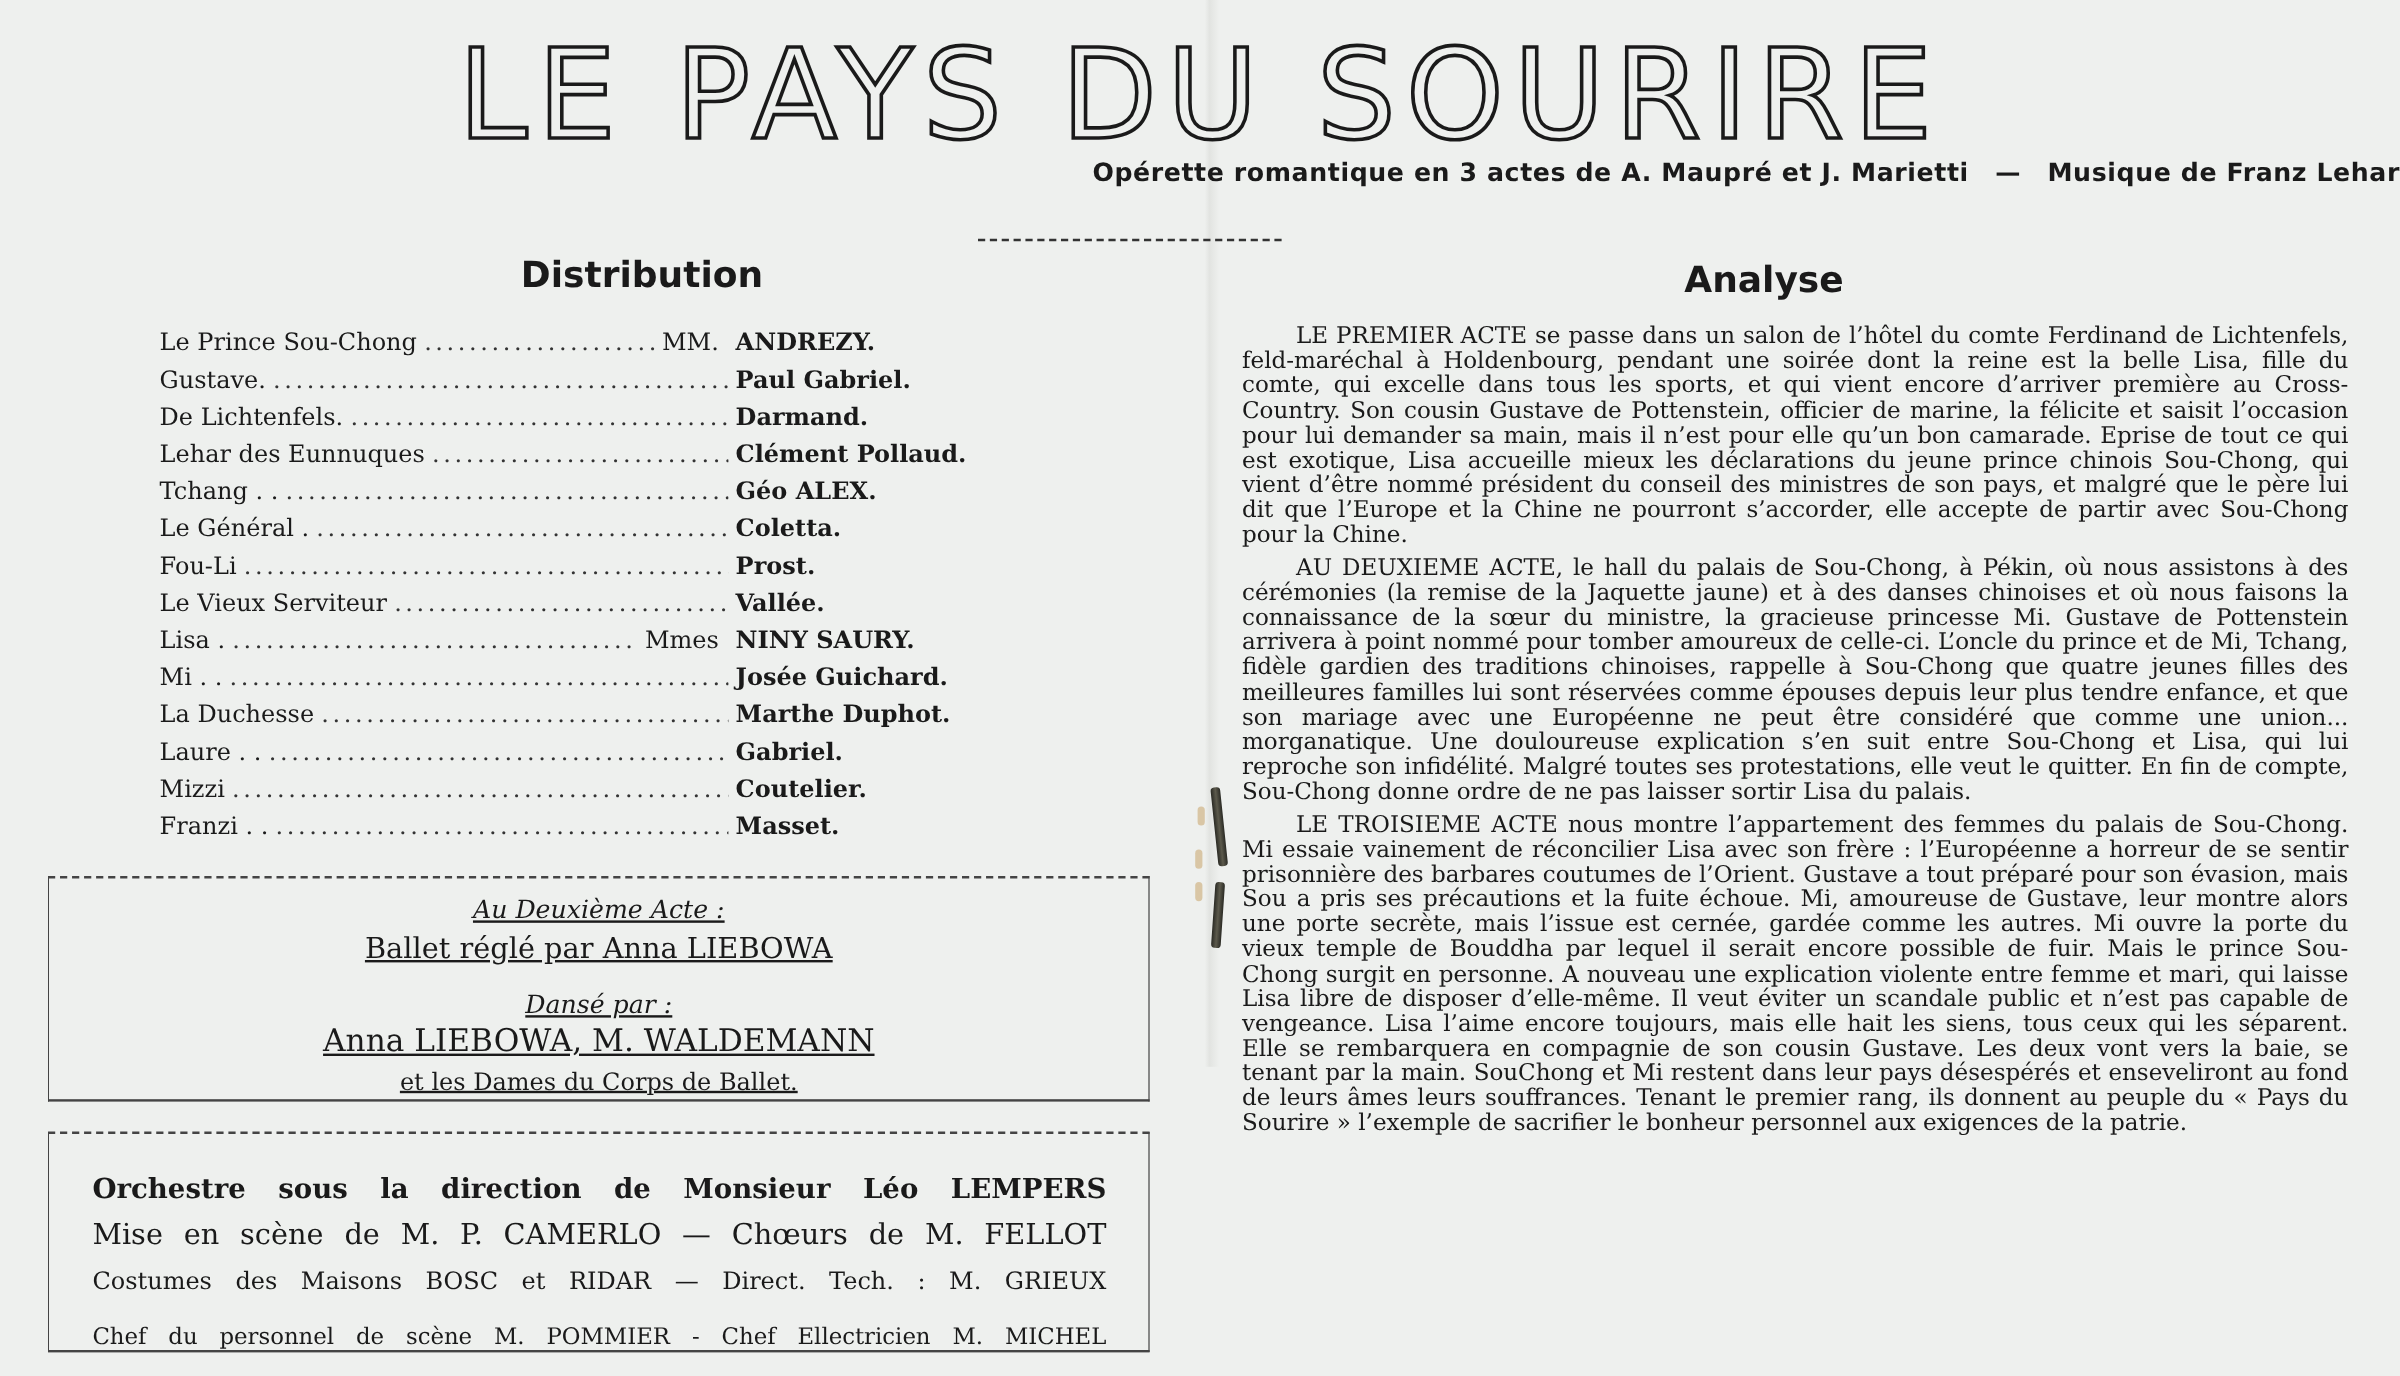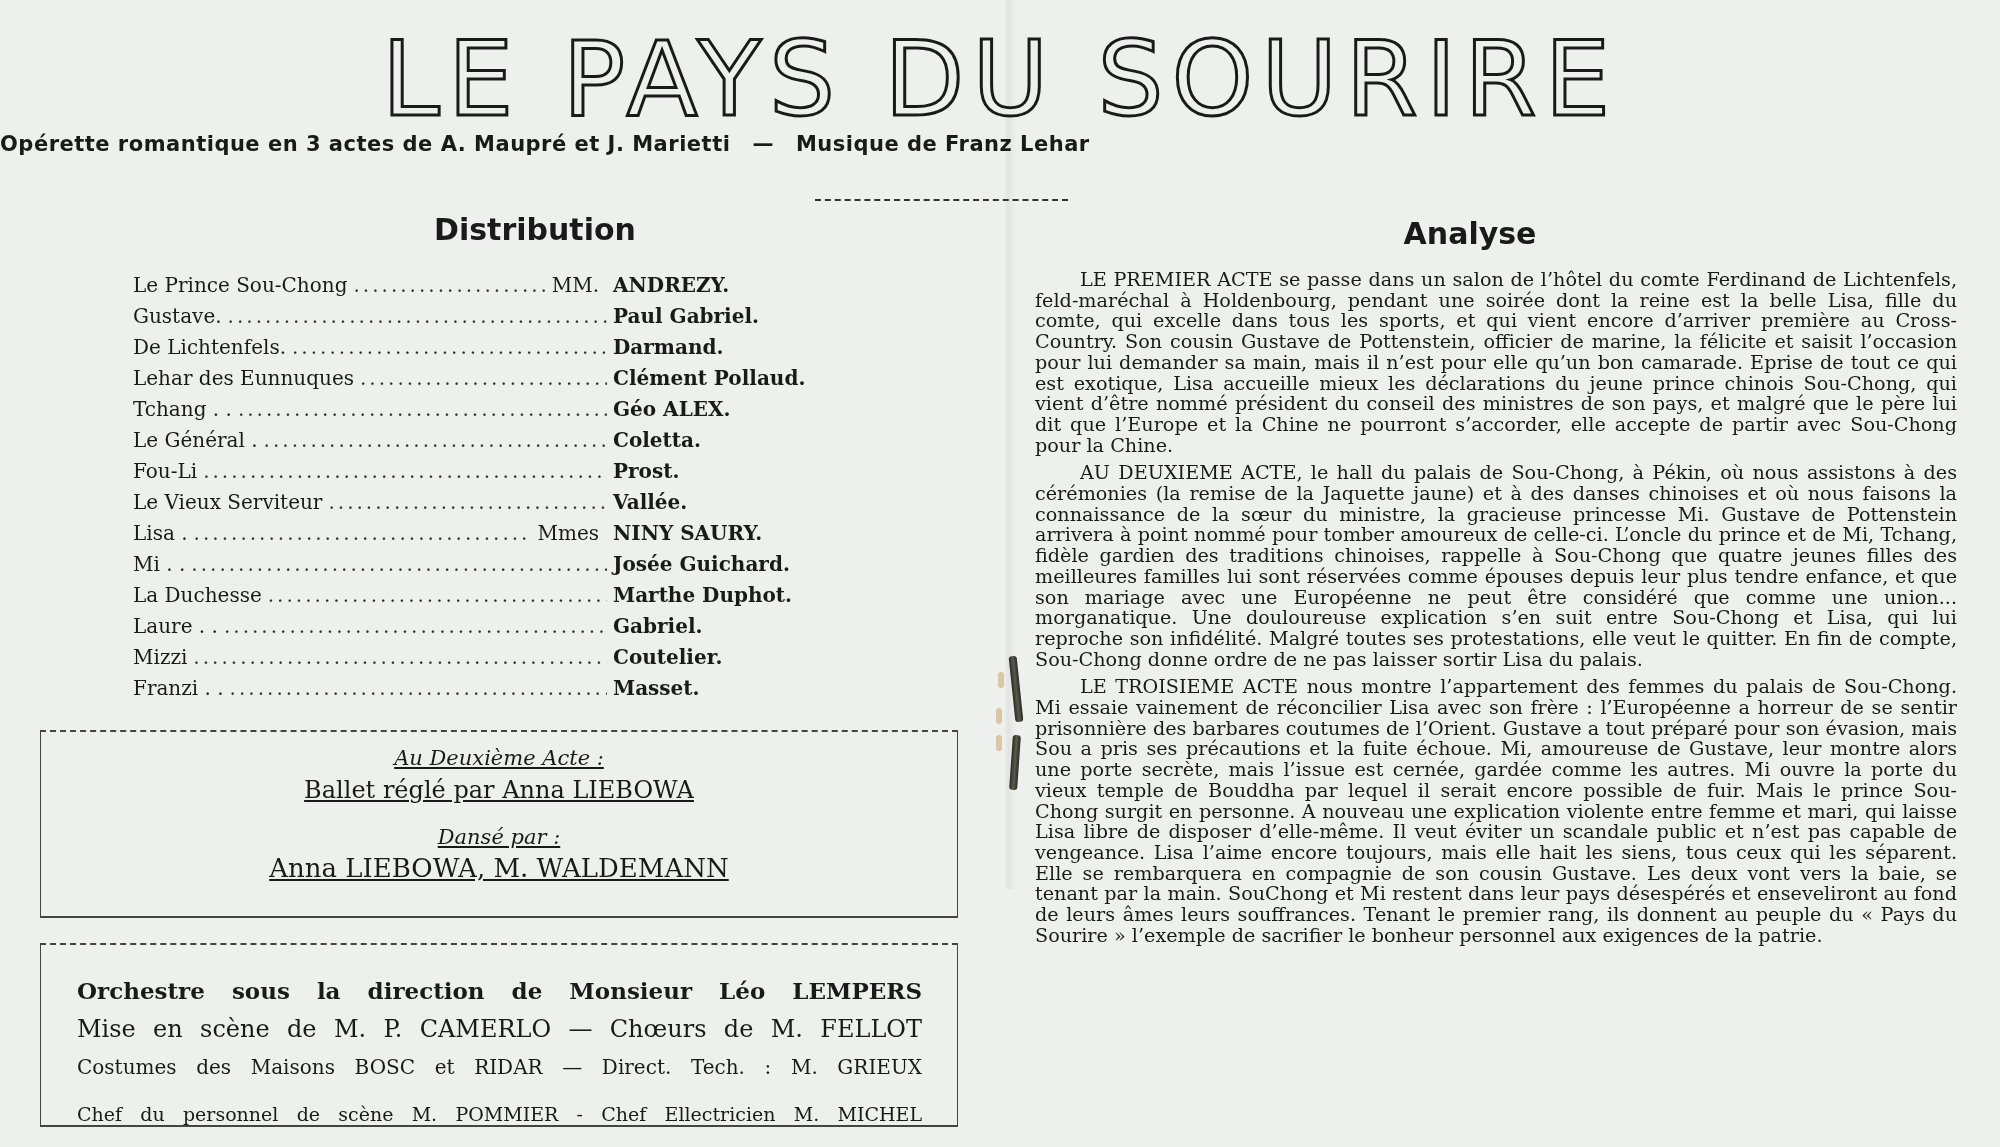--- a/index.html
+++ b/index.html
@@ -23,21 +23,21 @@
     font-size: 104px; font-weight: 400; letter-spacing: 8px;
     color: transparent;
     -webkit-text-stroke: 3px #1a1a1a;
     line-height: 110px;
   }
   .title-inner {
     display: inline-block;
     text-shadow: 0 0 0 #eef0ee;
   }
   .subtitle {
-    position: absolute; left: 0; top: 132px; width: 2000px; text-align: left;
+    position: absolute; left: 0; top: 132px; width: 2000px; text-align: right;
     font-family: "DejaVu Sans", "Liberation Sans", sans-serif;
     font-weight: bold; font-size: 21px; letter-spacing: 0.5px;
   }
   .subtitle .dash { margin: 0 22px; }
   .center-rule {
     position: absolute; left: 815px; top: 199px; width: 253px; height: 0;
     border-top: 2px dashed #333;
   }
   
   .dist-heading {
@@ -193,20 +193,21 @@
         <span class="cast-dots">................................................................................</span>
         <span class="cast-actor">Masset.</span>
       </div>
     </div>
 
   <div class="box ballet-box">
     <div class="l1">Au Deuxième Acte :</div>
     <div class="l2">Ballet réglé par Anna LIEBOWA</div>
     <div class="l3">Dansé par :</div>
     <div class="l4">Anna LIEBOWA, M. WALDEMANN</div>
+    <div class="l5">et les Dames du Corps de Ballet.</div>
   </div>
 
   <div class="box credits-box">
     <div class="row r2">Mise en scène de M. P. CAMERLO — Chœurs de M. FELLOT</div>
     <div class="row r1">Orchestre sous la direction de Monsieur Léo LEMPERS</div>
     <div class="row r3">Costumes des Maisons BOSC et RIDAR — Direct. Tech. : M. GRIEUX</div>
     <div class="row r4">Chef du personnel de scène M. POMMIER - Chef Ellectricien M. MICHEL</div>
   </div>
 
   <div class="analyse-heading">Analyse</div>

